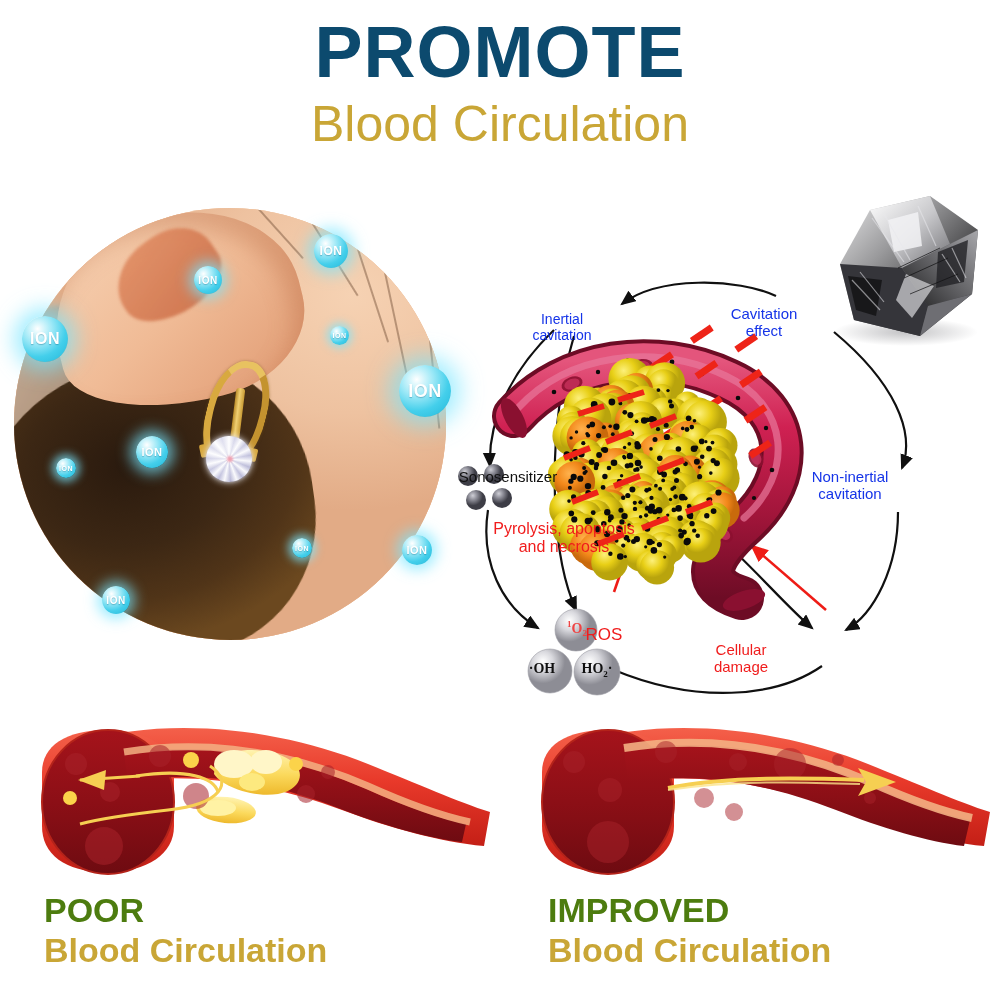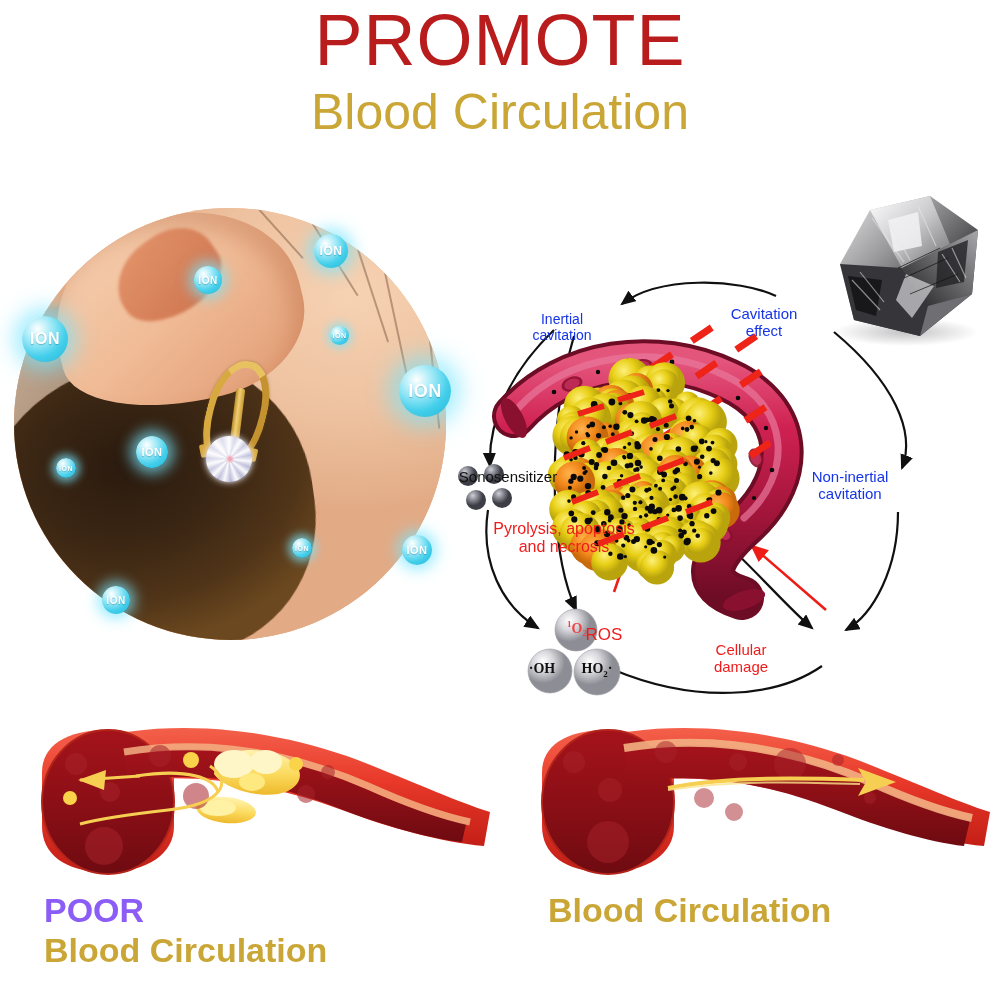--- a/index.html
+++ b/index.html
@@ -7,22 +7,22 @@
   body{
     width:1000px;height:1000px;background:#ffffff;
     font-family:"Liberation Sans", sans-serif;
     overflow:hidden;position:relative;
   }
   #stage{position:relative;width:1000px;height:1000px;background:#fff;}
 
   
   .hdr{position:absolute;left:0;top:0;width:1000px;text-align:center;}
   .hdr-1{
-    font-size:72px;font-weight:normal;letter-spacing:1px;
-    color:#b91c1c;line-height:80px;
+    font-size:72px;font-weight:bold;letter-spacing:1px;
+    color:#0c4a6e;line-height:80px;margin-top:12px;
     font-family:"Liberation Sans", sans-serif;
   }
   .hdr-2{
     font-size:50px;font-weight:normal;color:#c9a636;
     line-height:56px;margin-top:4px;
     font-family:"Liberation Sans", sans-serif;
   }
 
   
   .photo-wrap{
@@ -136,21 +136,21 @@
   .diagram svg{position:absolute;left:0;top:0;}
   .dlabel{position:absolute;text-align:center;line-height:1.12;
     font-family:"Liberation Sans", sans-serif;white-space:nowrap;}
 
   
   .rock{position:absolute;left:810px;top:190px;width:178px;height:160px;}
 
   
   .vessel-blk{position:absolute;width:470px;height:190px;}
   .cap{position:absolute;font-family:"Liberation Sans", sans-serif;}
-  .cap-1{font-size:34px;font-weight:bold;color:#8b5cf6;line-height:40px;}
+  .cap-1{font-size:34px;font-weight:bold;color:#4d7c0f;line-height:40px;}
   .cap-2{font-size:34px;font-weight:bold;color:#c9a636;line-height:40px;}
 </style>
 </head>
 <body>
 
 <div id="stage">
 
   <div class="hdr">
     <div class="hdr-1">PROMOTE</div>
     <div class="hdr-2">Blood Circulation</div>
@@ -881,16 +881,17 @@
           <circle cx="342" cy="92" r="6"></circle>
       </g>
 
       <path d="M140,82 C200,70 278,72 336,74" fill="none" stroke="#f6cf52" stroke-width="4"></path>
       <path d="M330,62 L368,76 L330,90 L338,76 Z" fill="#f6cf52"></path>
       <path d="M140,84 C206,74 272,76 332,78" fill="none" stroke="#fbe48a" stroke-width="2" opacity=".8"></path>
     </svg>
   </div>
 
   <div class="cap" style="left:548px;top:890px;">
+    <div class="cap-1">IMPROVED</div>
     <div class="cap-2">Blood Circulation</div>
   </div>
 
 </div>
 
 </body></html>

